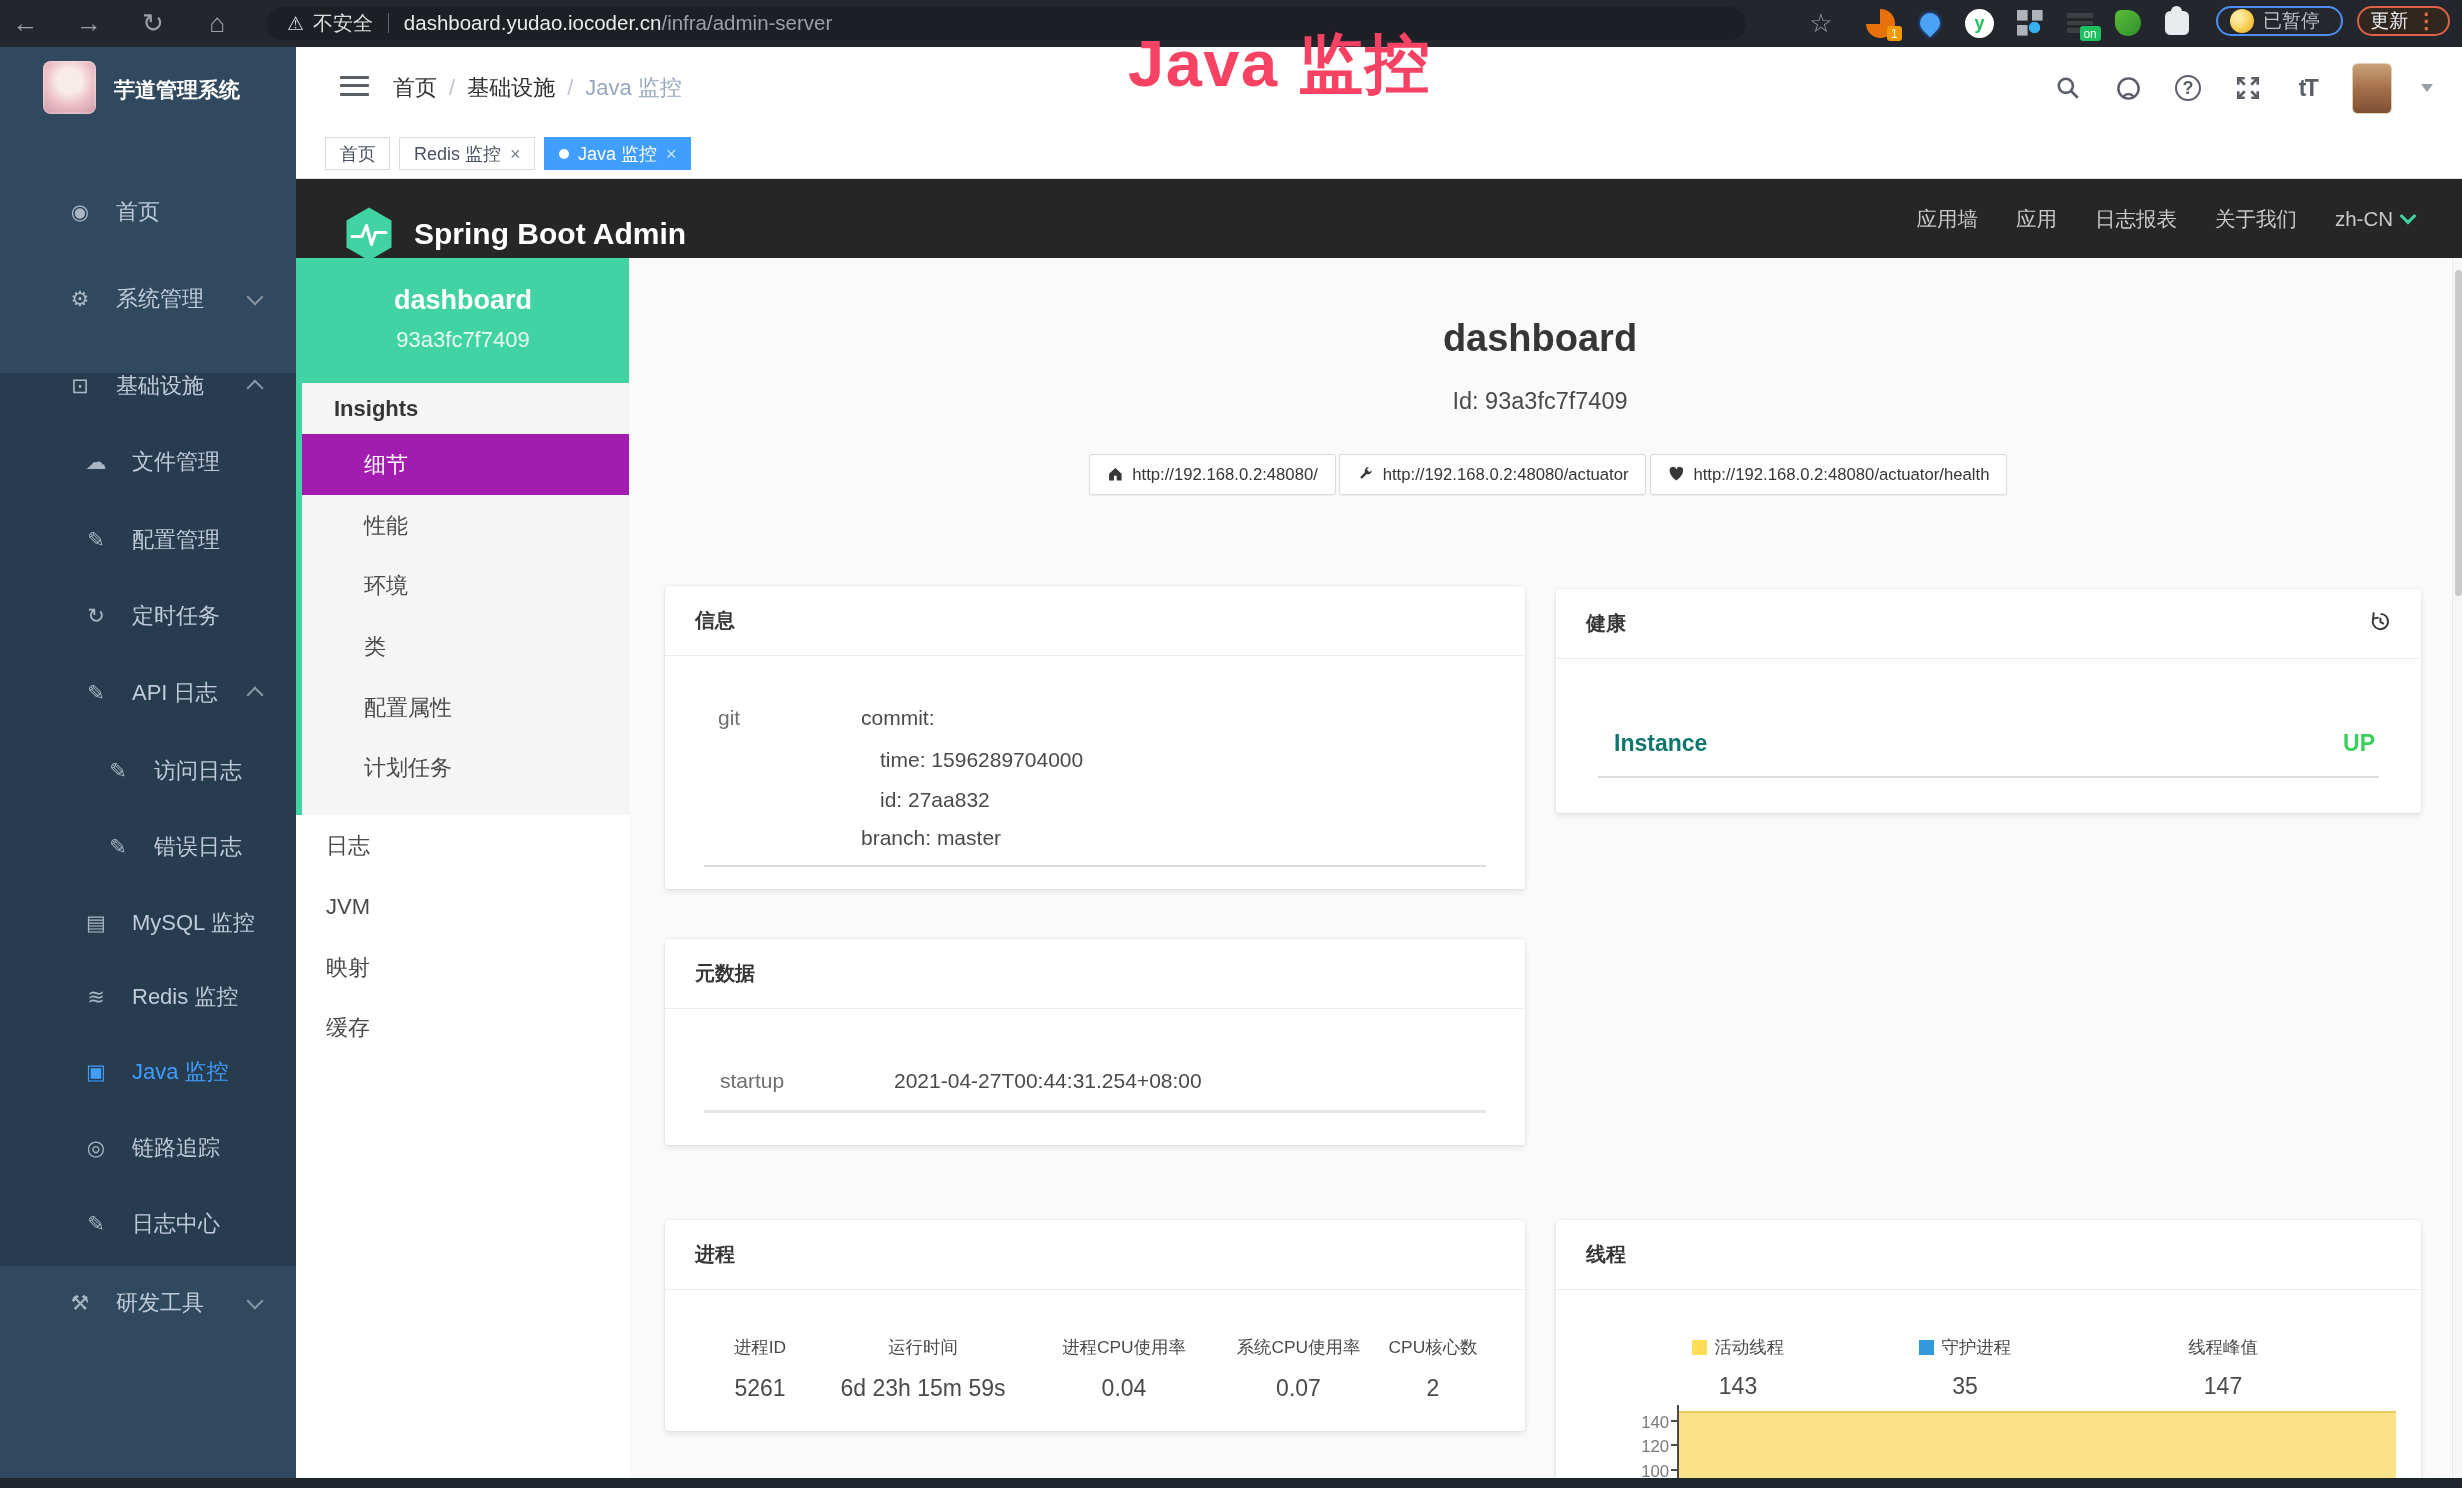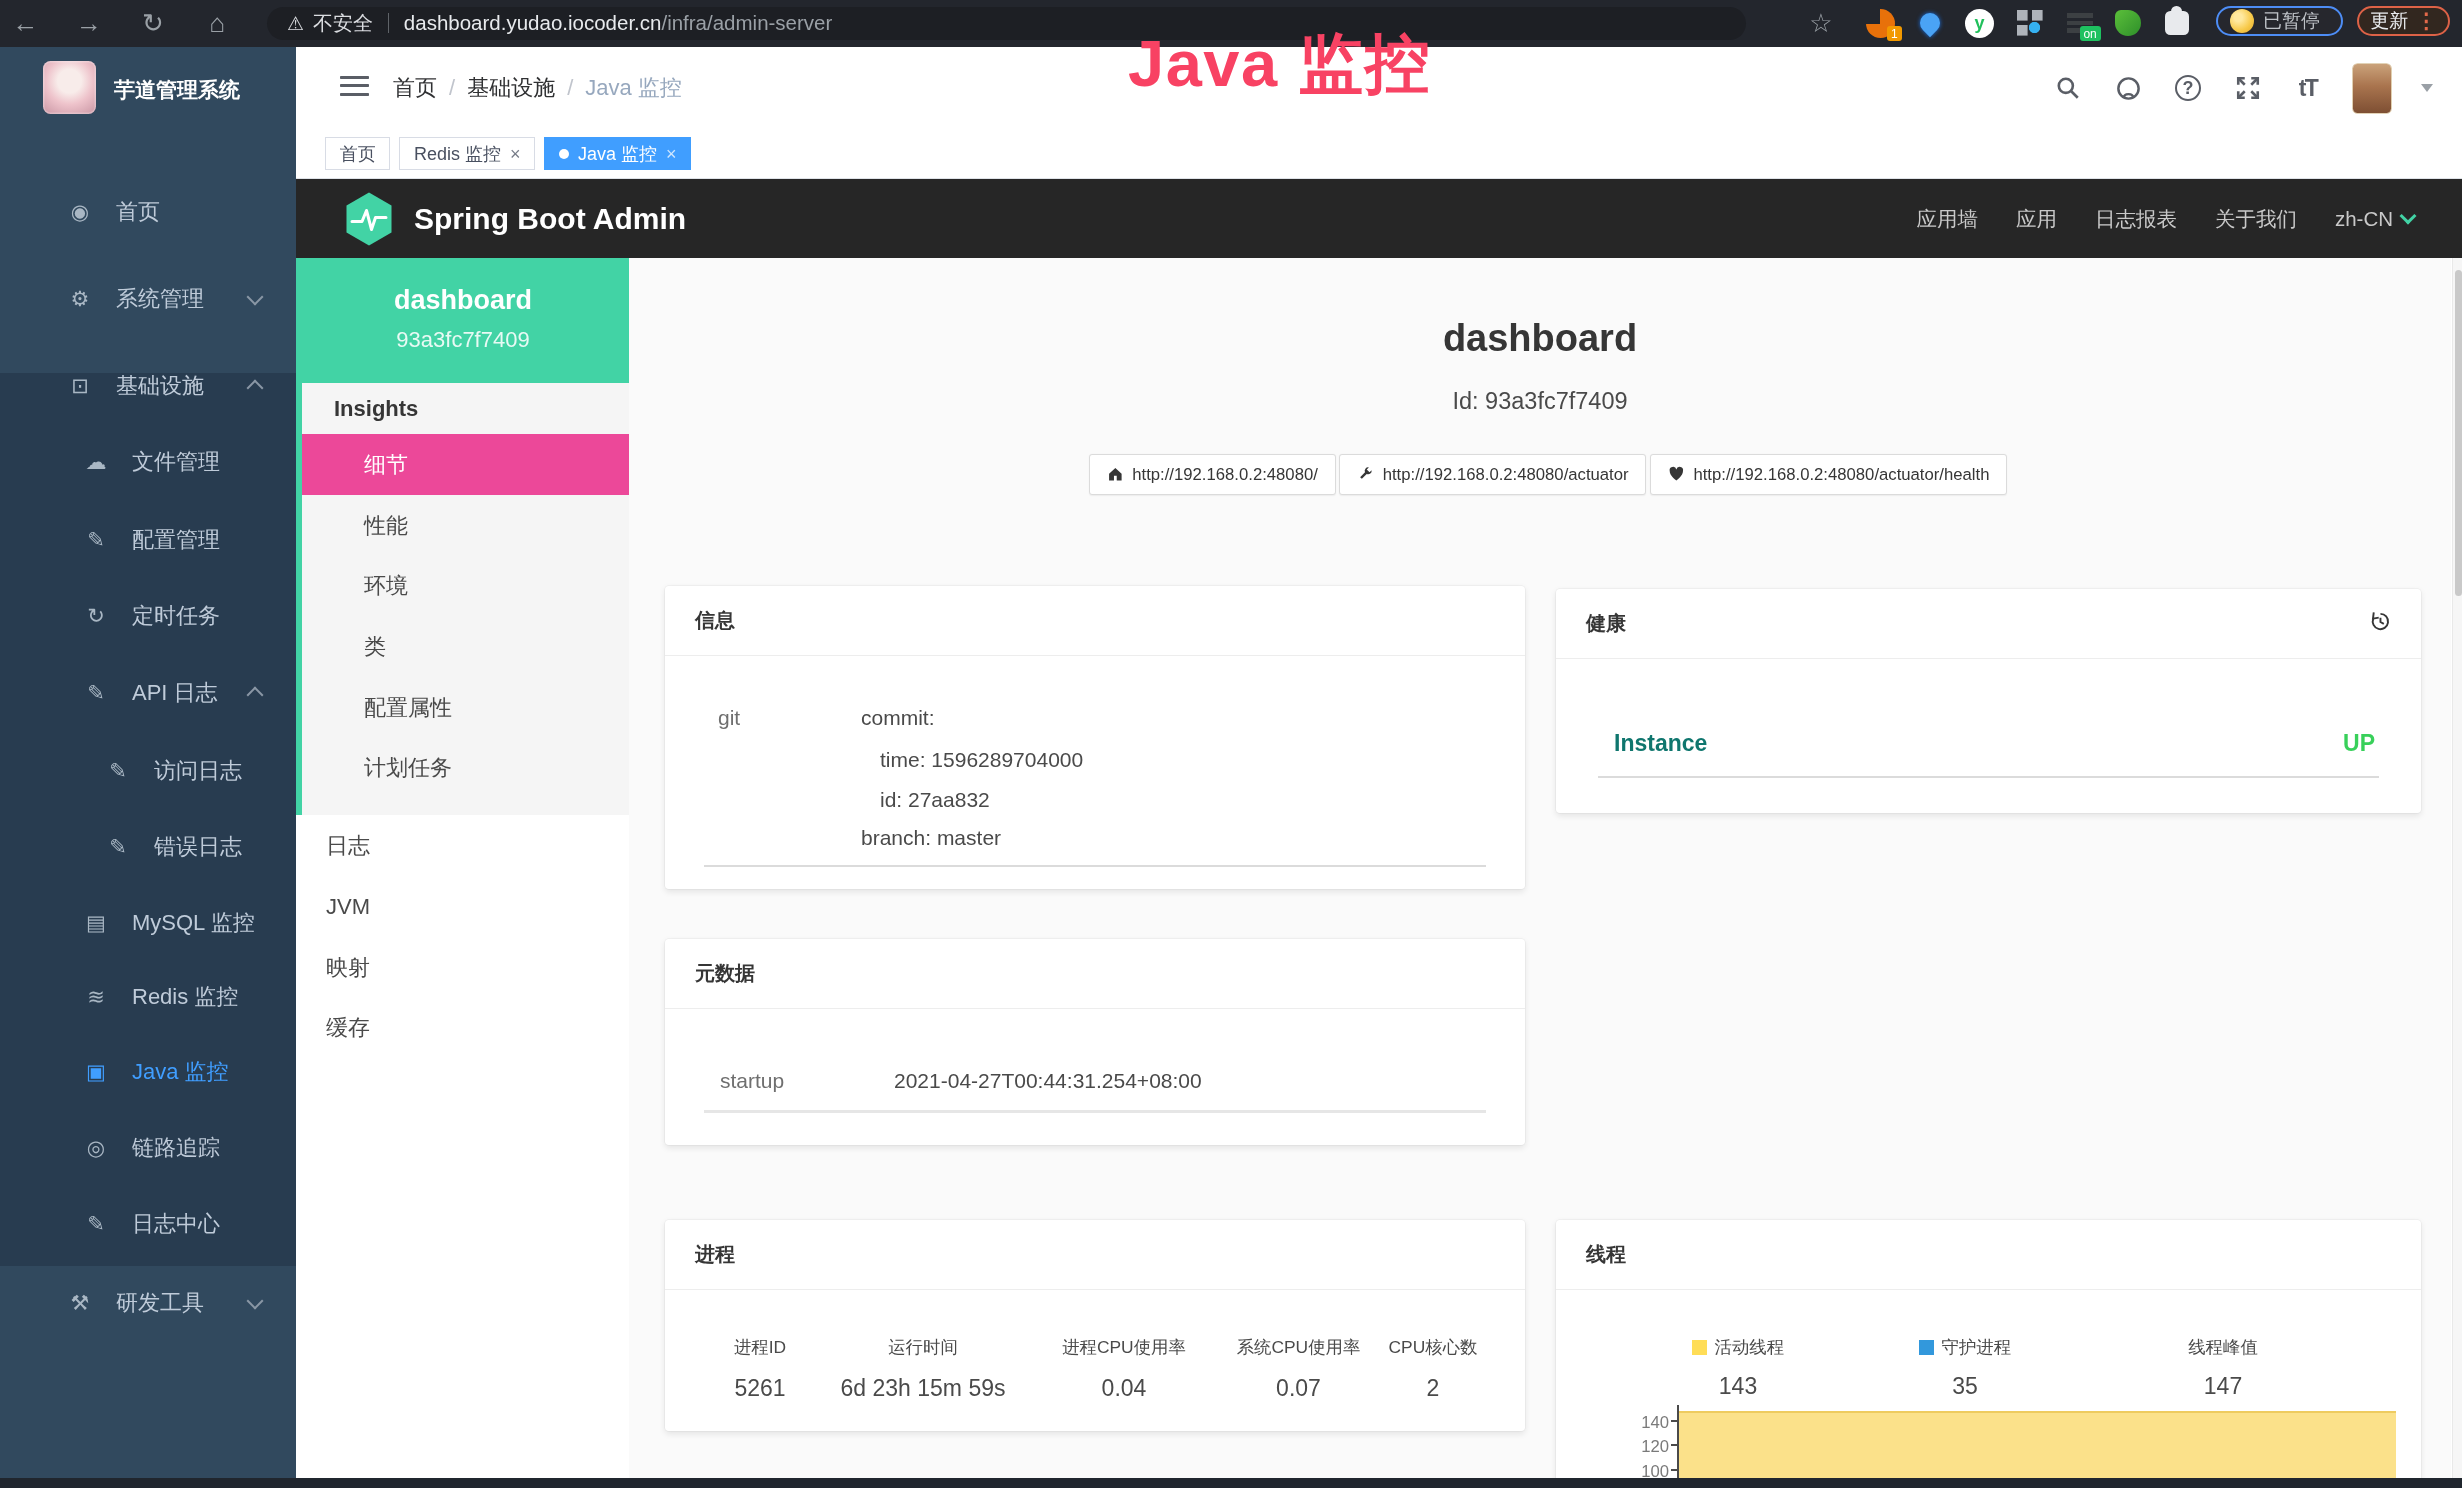--- a/index.html
+++ b/index.html
@@ -48,37 +48,37 @@
   .avatar{width:38px;height:49px;border-radius:4.6px;background:linear-gradient(180deg,#caa27a 0%,#a9744e 45%,#7e4f33 100%);box-shadow:0 0 0 0.8px #d9c49e;}
   .caret{width:0;height:0;border-left:6.8px solid transparent;border-right:6.8px solid transparent;border-top:8.3px solid #9aa0a6;}
   
   .tabs-bar{position:absolute;left:296px;top:129px;width:2167px;height:50px;background:#fff;border-bottom:0.8px solid #dfe3e8;display:flex;align-items:center;padding-left:29px;box-sizing:border-box;gap:9px;}
   .tab{height:33px;border:0.8px solid #d8dce5;background:#fff;color:#495060;font-size:18px;display:inline-flex;align-items:center;padding:0 13.7px;gap:9px;cursor:pointer;box-sizing:border-box;}
   .tab.active{background:#409eff;border-color:#409eff;color:#fff;}
   .tab .dot{width:10px;height:10px;border-radius:50%;background:#fff;}
   .tab .tab-close{font-size:18px;line-height:18px;opacity:.75;}
   
   .sba-header{position:absolute;left:296px;top:179px;width:2167px;height:79px;background:#262626;}
-  .sba-brand{position:absolute;left:48px;top:0;height:79px;display:flex;align-items:center;gap:20px;}
+  .sba-brand{position:absolute;left:48px;top:15px;height:79px;display:flex;align-items:center;gap:20px;}
   .sba-brand .name{color:#fff;font-size:30px;font-weight:bold;}
   .sba-nav{position:absolute;right:49px;top:0;height:79px;display:flex;align-items:center;gap:38px;}
   .sba-nav .nv{color:#c9c9c9;font-size:20.5px;cursor:pointer;}
   .loc{display:flex;align-items:center;gap:9px;cursor:pointer;}
   .chev-g{width:9px;height:9px;border-right:3px solid #42d3a5;border-bottom:3px solid #42d3a5;transform:rotate(45deg);margin-top:-4.6px;}
   
   .sba-side{position:absolute;left:296px;top:258px;width:334px;height:1220px;background:#fff;border-right:0.8px solid #ededed;box-sizing:border-box;}
   .sba-appblock{position:absolute;left:0;top:0;width:334px;height:125px;background:#42d3a5;text-align:center;cursor:pointer;}
   .sba-appname{margin-top:27px;font-size:27px;font-weight:bold;color:#fff;}
   .sba-appid{margin-top:10.6px;font-size:22px;color:rgba(255,255,255,.88);}
   .sba-strip{position:absolute;left:0;top:125px;width:6px;height:432px;background:#42d3a5;}
   .sba-mi{position:absolute;left:6px;width:328px;height:61px;display:flex;align-items:center;font-size:22px;color:#4a4a4a;cursor:pointer;background:#f5f5f5;}
   .sba-mi .lbl{margin-left:62px;}
   .sba-mi.root{background:#fff;left:0;width:334px;}
   .sba-mi.root .lbl{margin-left:30px;}
-  .sba-mi.sel{background:#ec4899;color:#fff;}
+  .sba-mi.sel{background:#a21caf;color:#fff;}
   .sba-sec{position:absolute;left:6px;top:125px;width:328px;height:51px;background:#f5f5f5;display:flex;align-items:center;font-size:22px;font-weight:bold;color:#363636;}
   .sba-sec .lbl{margin-left:32px;}
   .sba-pad{position:absolute;left:6px;top:540px;width:328px;height:17.4px;background:#f5f5f5;}
   
   .sba-main{position:absolute;left:629px;top:258px;width:1822px;height:1220px;background:#fafafa;}
   .sba-title{position:absolute;left:0;top:59px;width:100%;text-align:center;font-size:38px;font-weight:bold;color:#363636;}
   .sba-id{position:absolute;left:0;top:130px;width:100%;text-align:center;font-size:23.5px;color:#4a4a4a;}
   .links{position:absolute;left:0;top:196px;width:100%;display:flex;justify-content:center;gap:3.8px;padding-left:8px;}
   .linkbtn{height:39px;background:#fff;border:0.8px solid #dbdbdb;border-radius:3px;display:flex;align-items:center;gap:9px;padding:0 16.7px;font-size:16.7px;color:#363636;cursor:pointer;box-shadow:0 0.8px 1.5px rgba(10,10,10,.06);}
   .card{position:absolute;background:#fff;border-radius:3.8px;box-shadow:0 2.3px 6px rgba(10,10,10,.09),0 0 0 0.8px rgba(10,10,10,.04);}

